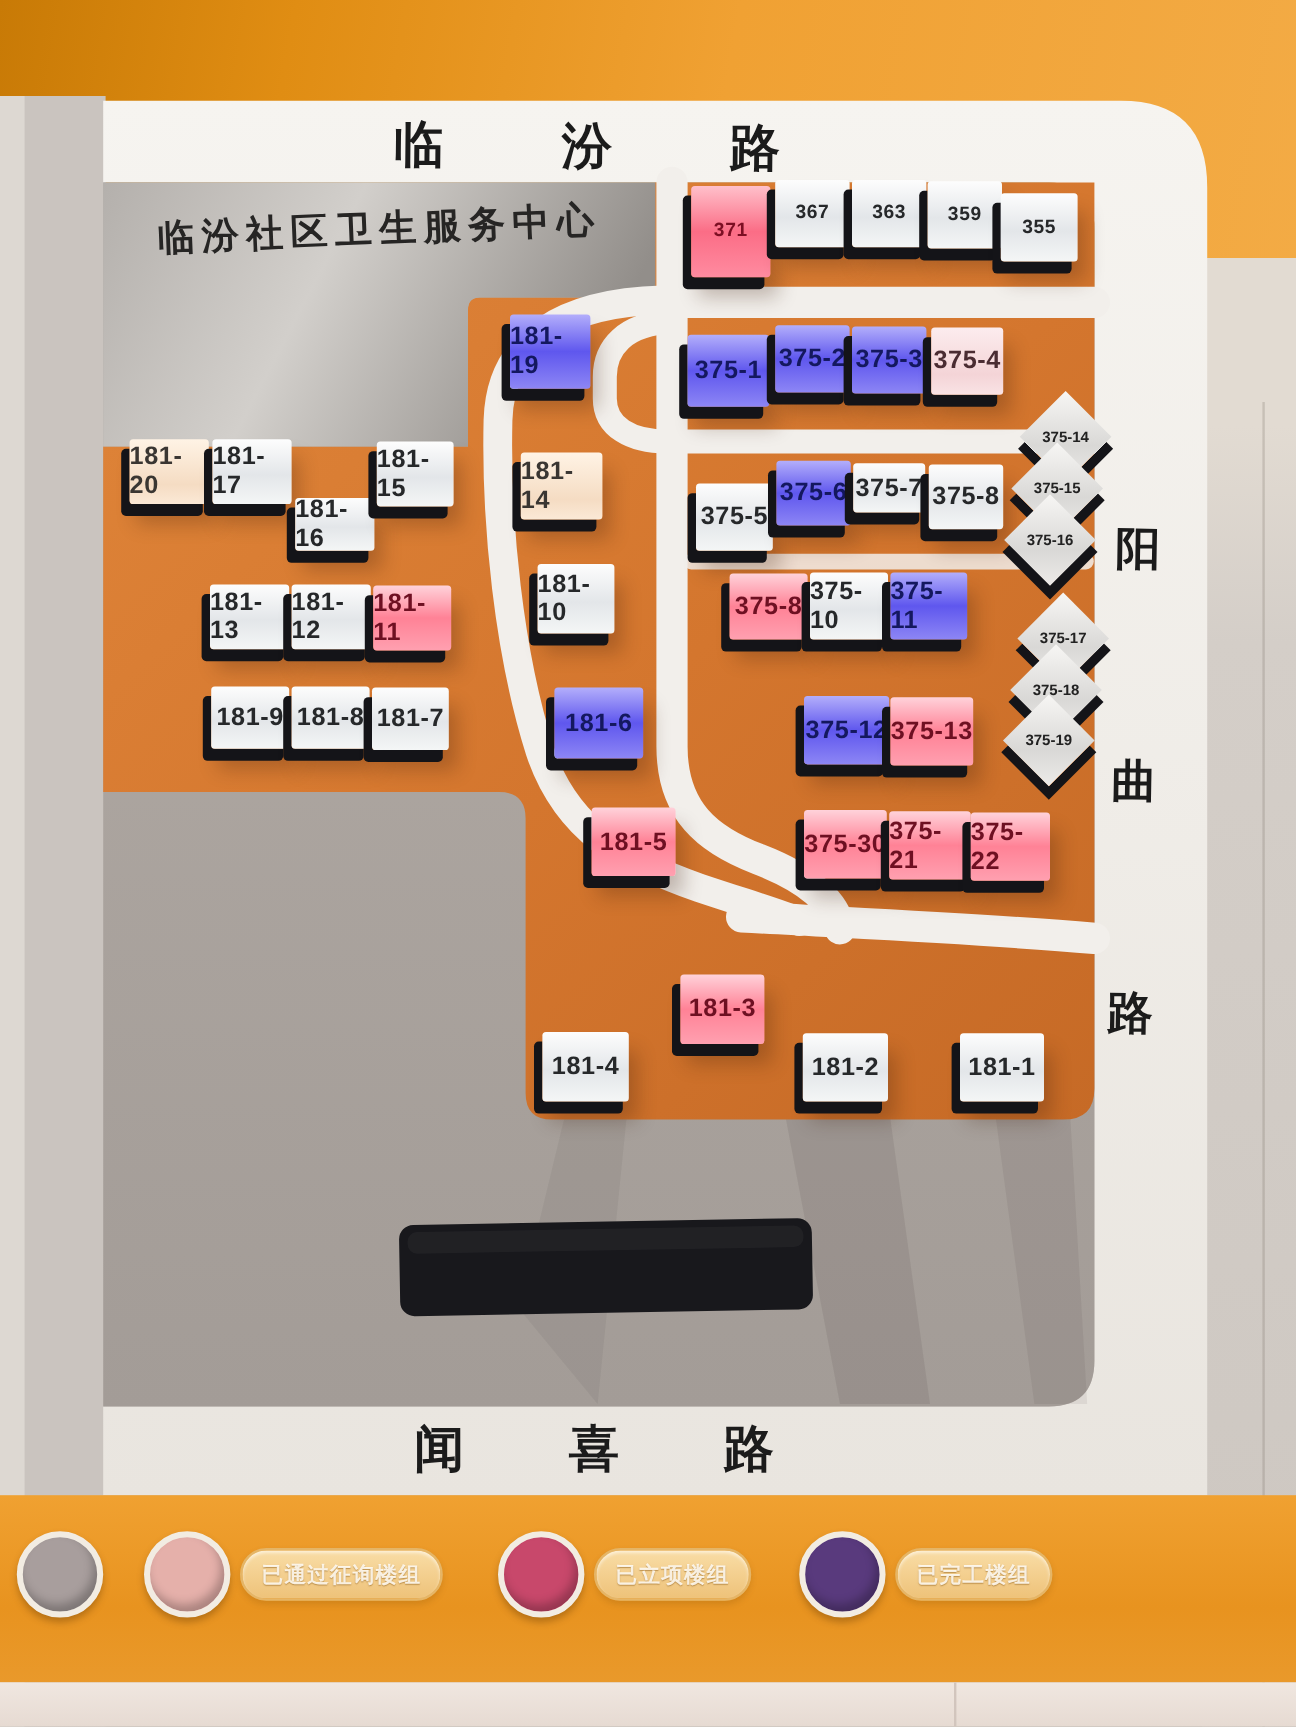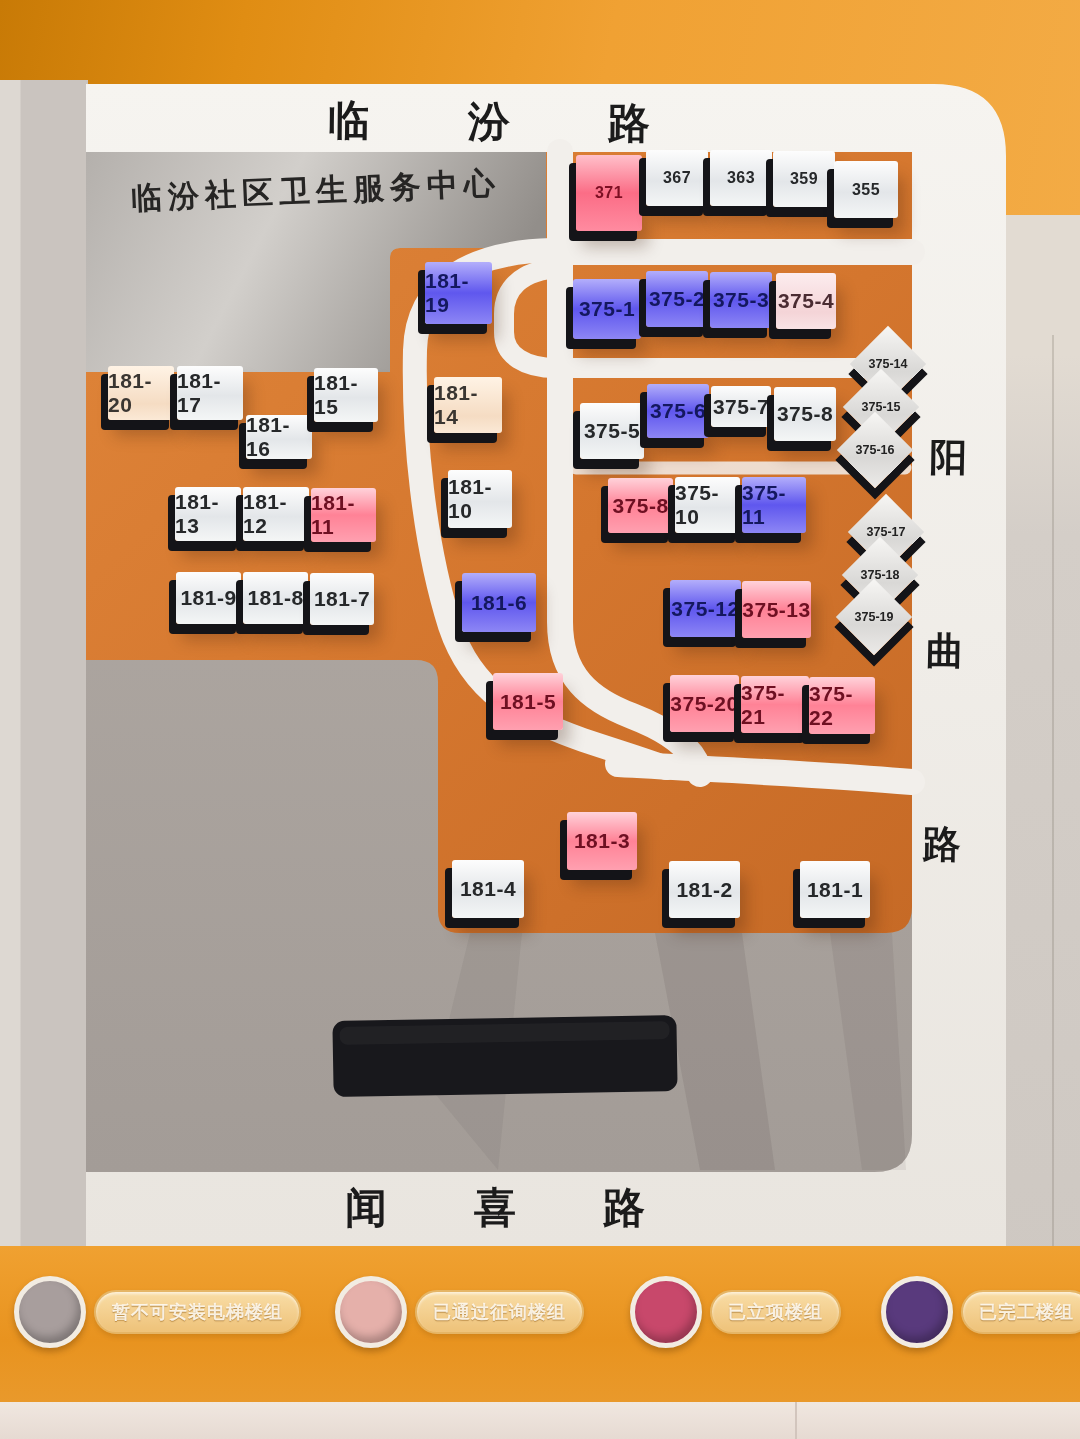--- a/index.html
+++ b/index.html
@@ -162,21 +162,21 @@
       <div class="tile c-pink" style="left: 608px; top: 478px; width: 65px; height: 55px;">375-8</div>
       <div class="tile c-white" style="left: 675px; top: 477px; width: 65px; height: 56px;">375-10</div>
       <div class="tile c-blue" style="left: 742px; top: 477px; width: 64px; height: 56px;">375-11</div>
       <div class="tile c-white" style="left: 176px; top: 572px; width: 65px; height: 52px;">181-9</div>
       <div class="tile c-white" style="left: 243px; top: 572px; width: 65px; height: 52px;">181-8</div>
       <div class="tile c-white" style="left: 310px; top: 573px; width: 64px; height: 52px;">181-7</div>
       <div class="tile c-blue" style="left: 462px; top: 573px; width: 74px; height: 59px;">181-6</div>
       <div class="tile c-blue" style="left: 670px; top: 580px; width: 71px; height: 57px;">375-12</div>
       <div class="tile c-pink" style="left: 742px; top: 581px; width: 69px; height: 57px;">375-13</div>
       <div class="tile c-pink" style="left: 493px; top: 673px; width: 70px; height: 57px;">181-5</div>
-      <div class="tile c-pink" style="left: 670px; top: 675px; width: 69px; height: 57px;">375-20</div>
+      <div class="tile c-pink" style="left: 670px; top: 675px; width: 69px; height: 57px;">375-30</div>
       <div class="tile c-pink" style="left: 741px; top: 676px; width: 68px; height: 57px;">375-21</div>
       <div class="tile c-pink" style="left: 809px; top: 677px; width: 66px; height: 57px;">375-22</div>
       <div class="tile c-pink" style="left: 567px; top: 812px; width: 70px; height: 58px;">181-3</div>
       <div class="tile c-white" style="left: 452px; top: 860px; width: 72px; height: 58px;">181-4</div>
       <div class="tile c-white" style="left: 669px; top: 861px; width: 71px; height: 57px;">181-2</div>
       <div class="tile c-white" style="left: 800px; top: 861px; width: 70px; height: 57px;">181-1</div>
     </div>
   <div id="diamonds">
       <div class="diamond" style="left: 861px; top: 337px;">
         <span>375-14</span>
@@ -195,21 +195,20 @@
       </div>
       <div class="diamond" style="left: 847px; top: 590px;">
         <span>375-19</span>
       </div>
     </div>
 
   <div class="legend">
     <div class="legend-items" id="legend">
         <div class="legend-item" style="margin-left: 14px;">
           <div class="legend-circle" style="background: rgb(168, 158, 157);"></div>
-          <div class="legend-pill">暂不可安装电梯楼组</div>
         </div>
         <div class="legend-item" style="margin-left: 34px;">
           <div class="legend-circle" style="background: rgb(229, 176, 170);"></div>
           <div class="legend-pill">已通过征询楼组</div>
         </div>
         <div class="legend-item" style="margin-left: 46px; text-align: center;">
           <div class="legend-circle" style="background: rgb(200, 72, 107);"></div>
           <div class="legend-pill">已立项楼组</div>
         </div>
         <div class="legend-item" style="margin-left: 40px;">

